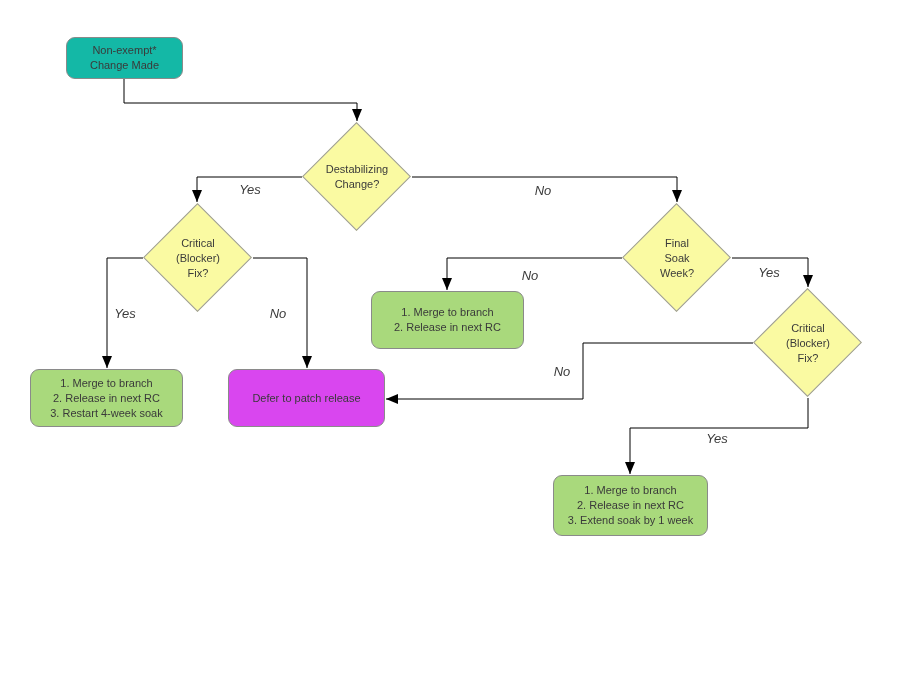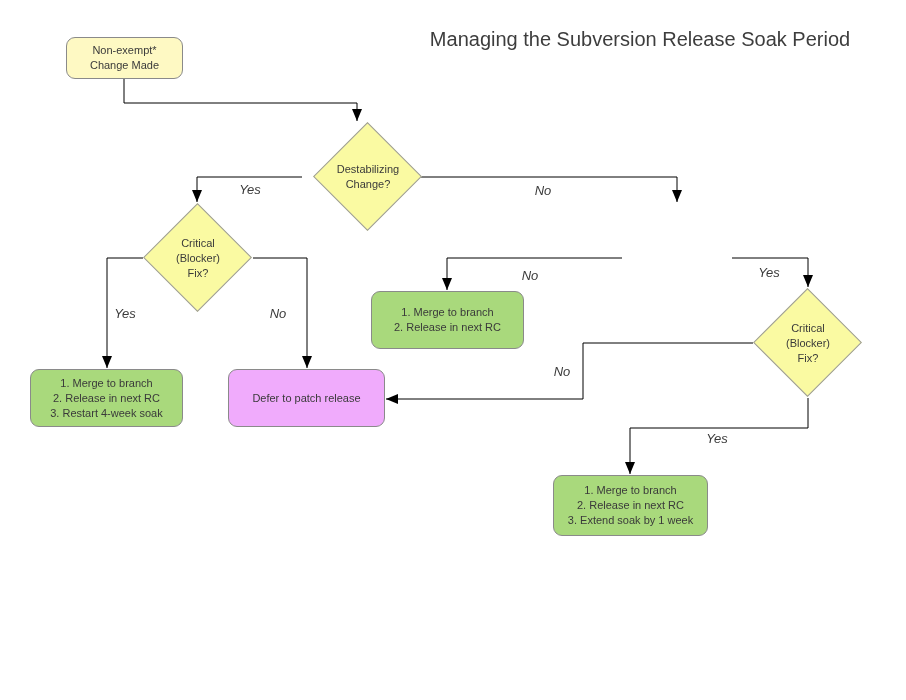--- a/index.html
+++ b/index.html
@@ -60,55 +60,60 @@
       <polyline points="412,177 677,177 677,202" marker-end="url(#arr)"></polyline>
       <polyline points="143,258 107,258 107,368" marker-end="url(#arr)"></polyline>
       <polyline points="253,258 307,258 307,368" marker-end="url(#arr)"></polyline>
       <polyline points="622,258 447,258 447,290" marker-end="url(#arr)"></polyline>
       <polyline points="732,258 808,258 808,287" marker-end="url(#arr)"></polyline>
       <polyline points="753,343 583,343 583,399 386,399" marker-end="url(#arr)"></polyline>
       <polyline points="808,398 808,428 630,428 630,474" marker-end="url(#arr)"></polyline>
     </g>
   </svg>
 
-  <div class="title">Managing the Subversion Release Soak Period</div>
 
-  <div class="node rounded" style="left: 66px; top: 37px; width: 117px; height: 42px; background-color: #fef9c3;">
+  <div class="node rounded" style="left: 66px; top: 37px; width: 117px; height: 42px; background-color: #14b8a6;">
     <span>Non-exempt*
 Change Made</span>
   </div>
 
-  <div class="diamond-wrap" style="left:313px; top:122px;">
+  <div class="diamond-wrap" style="left:302px; top:122px;">
     <div class="diamond-shape" style="background-color: rgb(250, 250, 162);"></div>
     <div class="diamond-label">Destabilizing
 Change?</div>
   </div>
 
   <div class="diamond-wrap" style="left:143px; top:203px;">
     <div class="diamond-shape" style="background-color: rgb(250, 250, 162);"></div>
     <div class="diamond-label">Critical
 (Blocker)
 Fix?</div>
   </div>
 
+  <div class="diamond-wrap" style="left:622px; top:203px;">
+    <div class="diamond-shape" style="background-color: rgb(250, 250, 162);"></div>
+    <div class="diamond-label">Final
+Soak
+Week?</div>
+  </div>
 
   <div class="diamond-wrap" style="left:753px; top:288px;">
     <div class="diamond-shape" style="background-color: rgb(250, 250, 162);"></div>
     <div class="diamond-label">Critical
 (Blocker)
 Fix?</div>
   </div>
 
   <div class="node rounded" style="left: 30px; top: 369px; width: 153px; height: 58px; background-color: rgb(169, 217, 124);">
     <span>1. Merge to branch
 2. Release in next RC
 3. Restart 4-week soak</span>
   </div>
 
-  <div class="node rounded" style="left: 228px; top: 369px; width: 157px; height: 58px; background-color: #f0abfc;">
+  <div class="node rounded" style="left: 228px; top: 369px; width: 157px; height: 58px; background-color: #d946ef;">
     <span>Defer to patch release</span>
   </div>
 
   <div class="node rounded" style="left: 371px; top: 291px; width: 153px; height: 58px; background-color: rgb(169, 217, 124);">
     <span>1. Merge to branch
 2. Release in next RC</span>
   </div>
 
   <div class="node rounded" style="left: 553px; top: 475px; width: 155px; height: 61px; background-color: rgb(169, 217, 124);">
     <span>1. Merge to branch

